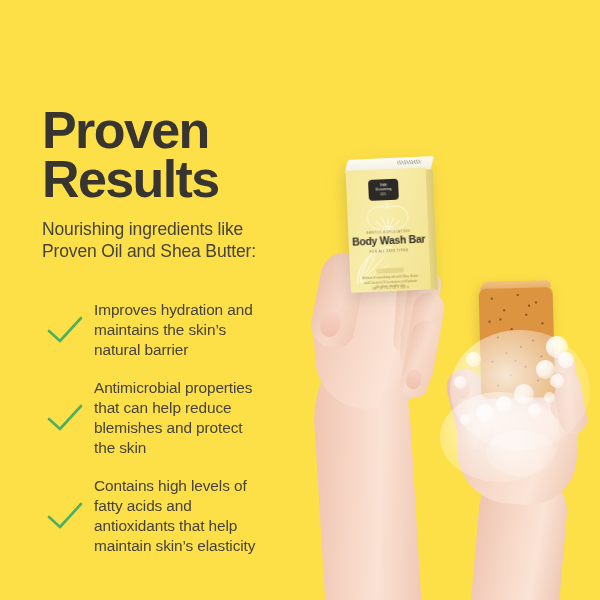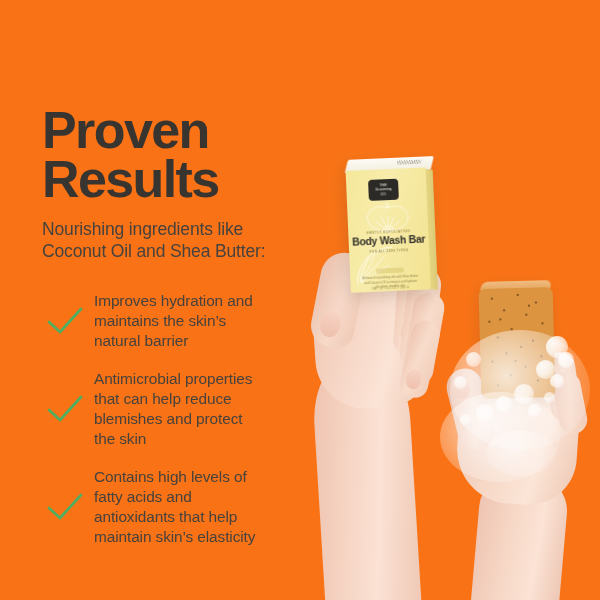--- a/index.html
+++ b/index.html
@@ -5,21 +5,21 @@
   html, body {
     margin: 0;
     padding: 0;
     background: #ffffff;
   }
   .canvas {
     position: relative;
     width: 600px;
     height: 600px;
     overflow: hidden;
-    background: #f97316;
+    background: #fde047;
     font-family: "Liberation Sans", sans-serif;
     -webkit-font-smoothing: antialiased;
   }
 
   
   .copy {
     position: absolute;
     left: 42px;
     top: 106px;
     width: 268px;
@@ -39,21 +39,21 @@
     line-height: 1.28;
     color: #46423d;
     letter-spacing: -0.15px;
     white-space: pre-line;
   }
 
   
   .bullets {
     position: absolute;
     left: 38px;
-    top: 291px;
+    top: 300px;
     width: 275px;
   }
   .bullet {
     display: flex;
     align-items: center;
     margin-bottom: 18px;
   }
   .check-wrap {
     flex: 0 0 54px;
     height: 44px;
@@ -341,21 +341,21 @@
 </style>
 </head>
 <body>
 
 <div class="canvas">
 
   <div class="copy">
     <h1 class="headline">Proven
 Results</h1>
     <p class="subhead">Nourishing ingredients like
-Coconut Oil and Shea Butter:</p>
+Proven Oil and Shea Butter:</p>
   </div>
 
   <div class="bullets">
 
     <div class="bullet">
       <span class="check-wrap">
         <svg width="38" height="30" viewBox="0 0 38 30" fill="none">
           <path d="M3 16 L14 26 L35 3" stroke="#4caf62" stroke-width="2.6" stroke-linecap="round" stroke-linejoin="round"></path>
         </svg>
       </span>

